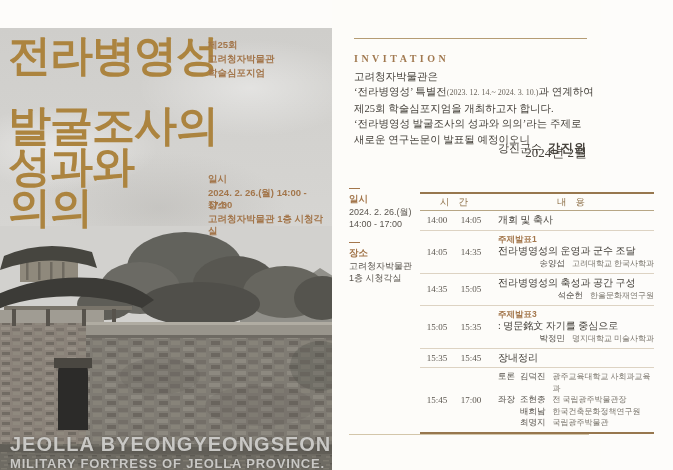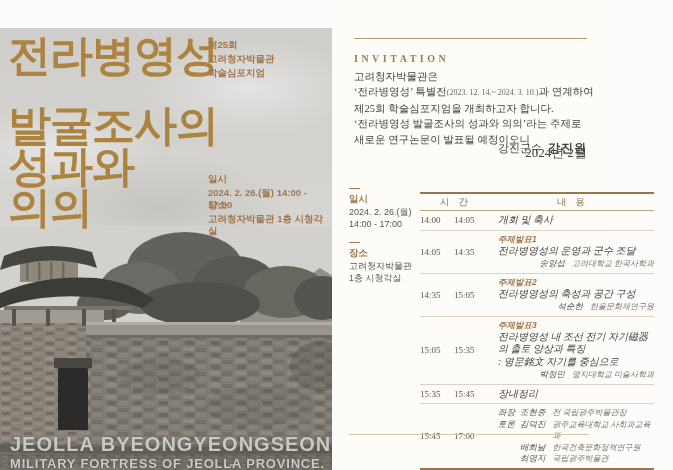--- a/index.html
+++ b/index.html
@@ -46,22 +46,22 @@
   .info-label{color:#a3764b;font-weight:700;font-size:9.5px;margin-bottom:1px;}
   .info-gap{height:12px;}
 
   .ttable{position:absolute;left:88px;top:192px;width:234px;border-top:2px solid #97774e;}
   .thead{display:grid;grid-template-columns:68px 1fr;align-items:center;height:17px;
          border-bottom:1px solid #b7a685;color:#8d6f47;font-size:9.5px;}
   .thead .h{text-align:center;letter-spacing:9px;text-indent:9px;}
   .trow{display:grid;grid-template-columns:34px 34px 1fr;align-items:center;
         border-bottom:1px solid #ddd3c3;padding:3px 0;}
   .trow:last-child{border-bottom:2px solid #97774e;}
-  .tcell{font-size:9px;color:#5a554e;text-align:left;}
-  .tcontent{padding-left:10px;font-style:italic;}
+  .tcell{font-size:9px;color:#5a554e;text-align:center;}
+  .tcontent{padding-left:10px;}
   .tag{font-family:"Liberation Sans",sans-serif;font-size:8.5px;font-weight:700;
        color:#a3764b;line-height:11px;}
   .ttitle{font-size:10px;color:#403c36;line-height:12.5px;}
   .tspeaker{font-size:8.5px;color:#55504a;line-height:11.5px;margin-top:1px;text-align:right;}
   .taff{font-size:8px;color:#7b766d;margin-left:7px;}
   .panel-line{font-size:8.5px;color:#55504a;line-height:11.5px;display:flex;}
   .prole{width:22px;flex:none;}
   .pname{flex:none;}
 </style>
 </head>
@@ -217,57 +217,55 @@
             <div class="tcontent">
               <div class="tag">주제발표1</div>
               <div class="ttitle">전라병영성의 운영과 군수 조달</div>
               <div class="tspeaker"><span>송양섭</span><span class="taff">고려대학교 한국사학과</span></div>
             </div>
           </div>
           <div class="trow">
             <div class="tcell">14:35</div>
             <div class="tcell">15:05</div>
             <div class="tcontent">
-              <div class="tag">주제발표2</div>
               <div class="ttitle">전라병영성의 축성과 공간 구성</div>
               <div class="tspeaker"><span>석순헌</span><span class="taff">한울문화재연구원</span></div>
             </div>
           </div>
           <div class="trow">
             <div class="tcell">15:05</div>
             <div class="tcell">15:35</div>
             <div class="tcontent">
               <div class="tag">주제발표3</div>
-              <div class="ttitle">전라병영성 내 조선 전기 자기磁器의 출토 양상과 특징</div>
               <div class="ttitle">: 명문銘文 자기를 중심으로</div>
               <div class="tspeaker"><span>박정민</span><span class="taff">명지대학교 미술사학과</span></div>
             </div>
           </div>
           <div class="trow">
             <div class="tcell">15:35</div>
             <div class="tcell">15:45</div>
             <div class="tcontent">
               <div class="ttitle">장내정리</div>
             </div>
           </div>
           <div class="trow">
             <div class="tcell">15:45</div>
             <div class="tcell">17:00</div>
             <div class="tcontent">
+              <div class="panel-line">
+                <div class="prole">토론</div>
+                <span class="pname">김덕진</span>
+                <span class="taff">광주교육대학교 사회과교육과</span>
+              </div>
               <div class="panel-line">
                 <div class="prole">좌장</div>
                 <span class="pname">조현종</span>
                 <span class="taff">전 국립광주박물관장</span>
               </div>
               <div class="panel-line">
-                <div class="prole">토론</div>
-                <span class="pname">김덕진</span>
-                <span class="taff">광주교육대학교 사회과교육과</span>
-              </div>
-              <div class="panel-line">
                 <div class="prole"></div>
                 <span class="pname">배희남</span>
                 <span class="taff">한국건축문화정책연구원</span>
               </div>
               <div class="panel-line">
                 <div class="prole"></div>
                 <span class="pname">최명지</span>
                 <span class="taff">국립광주박물관</span>
               </div>
             </div>

